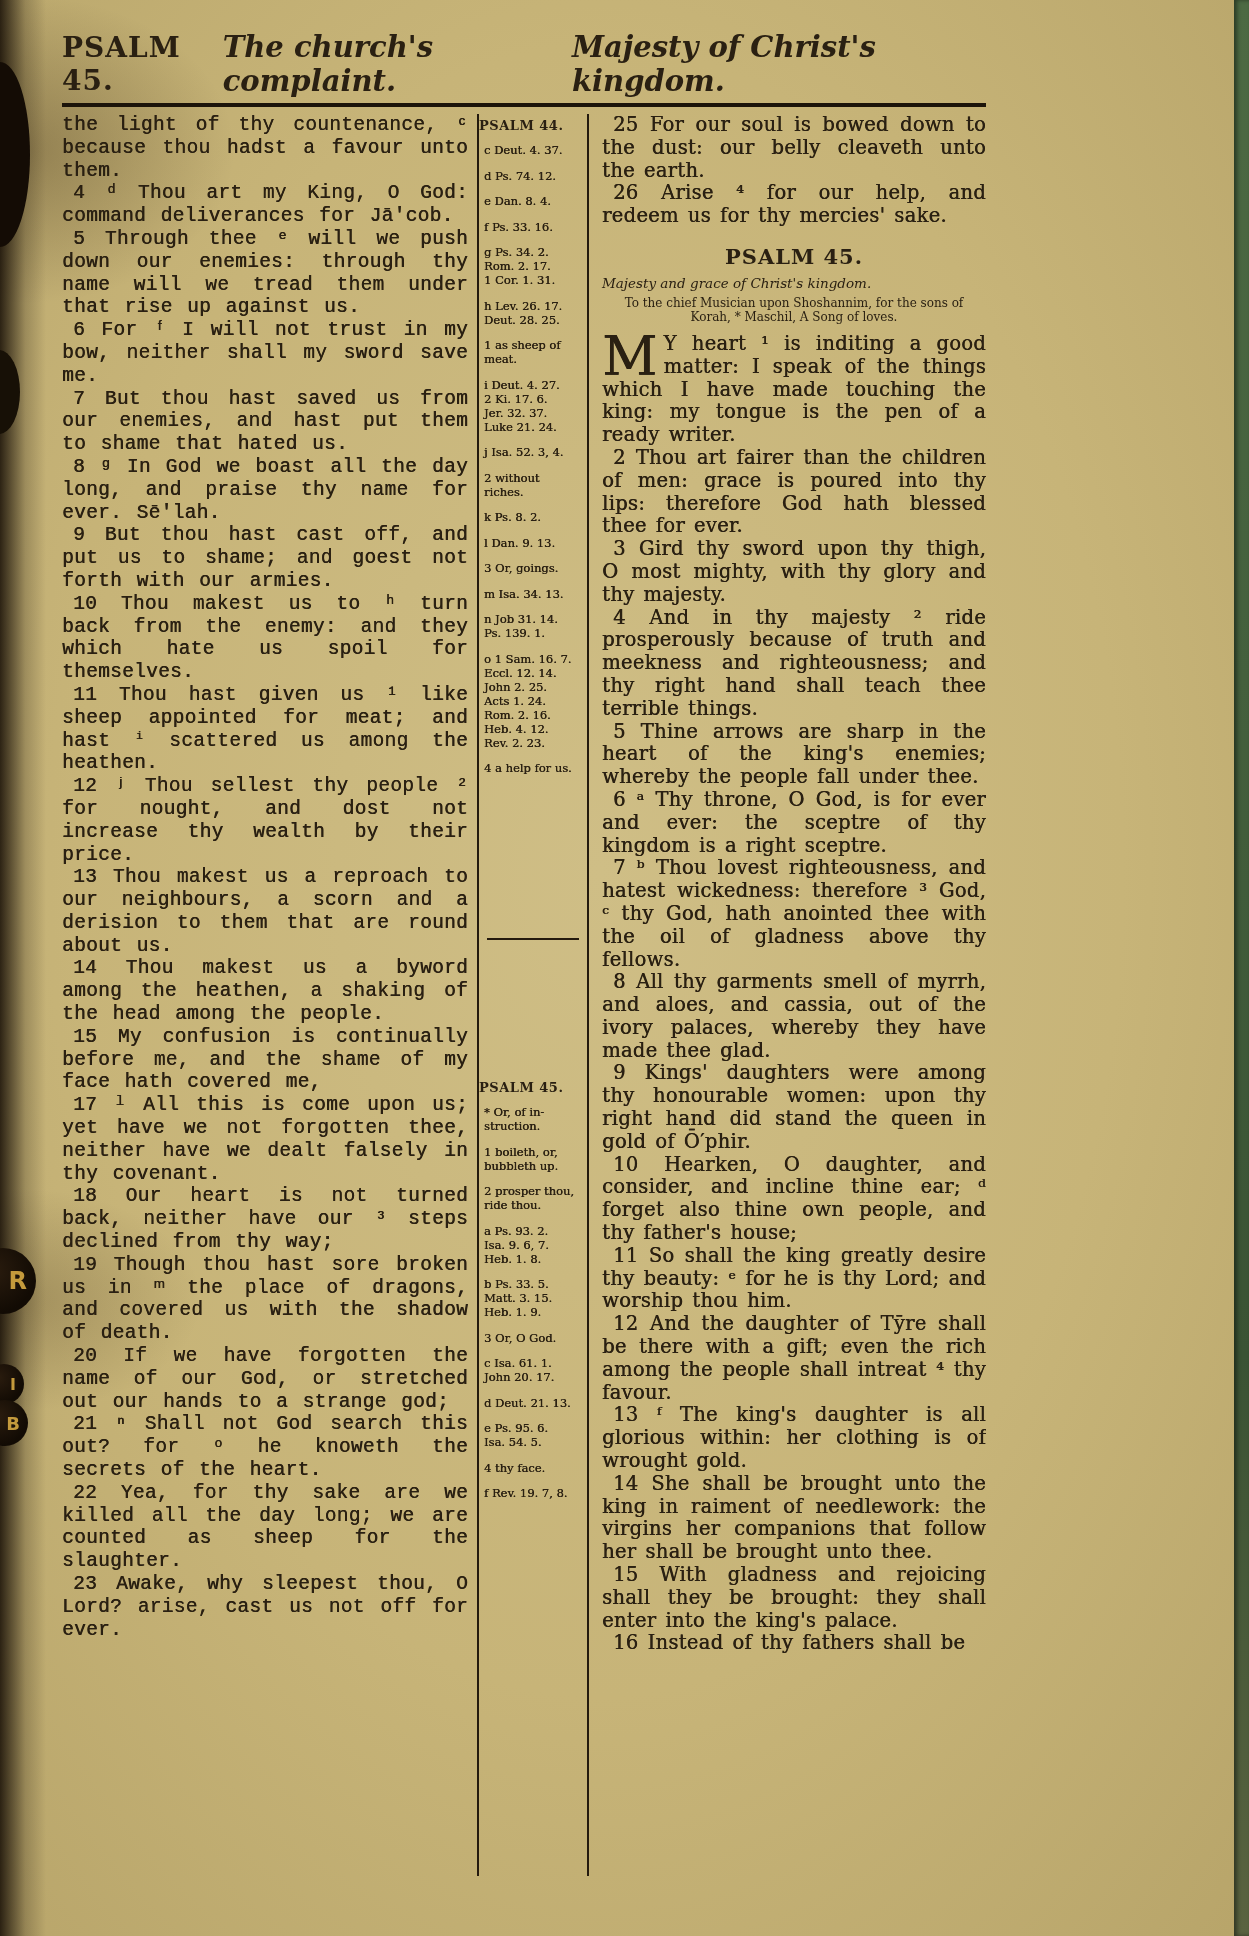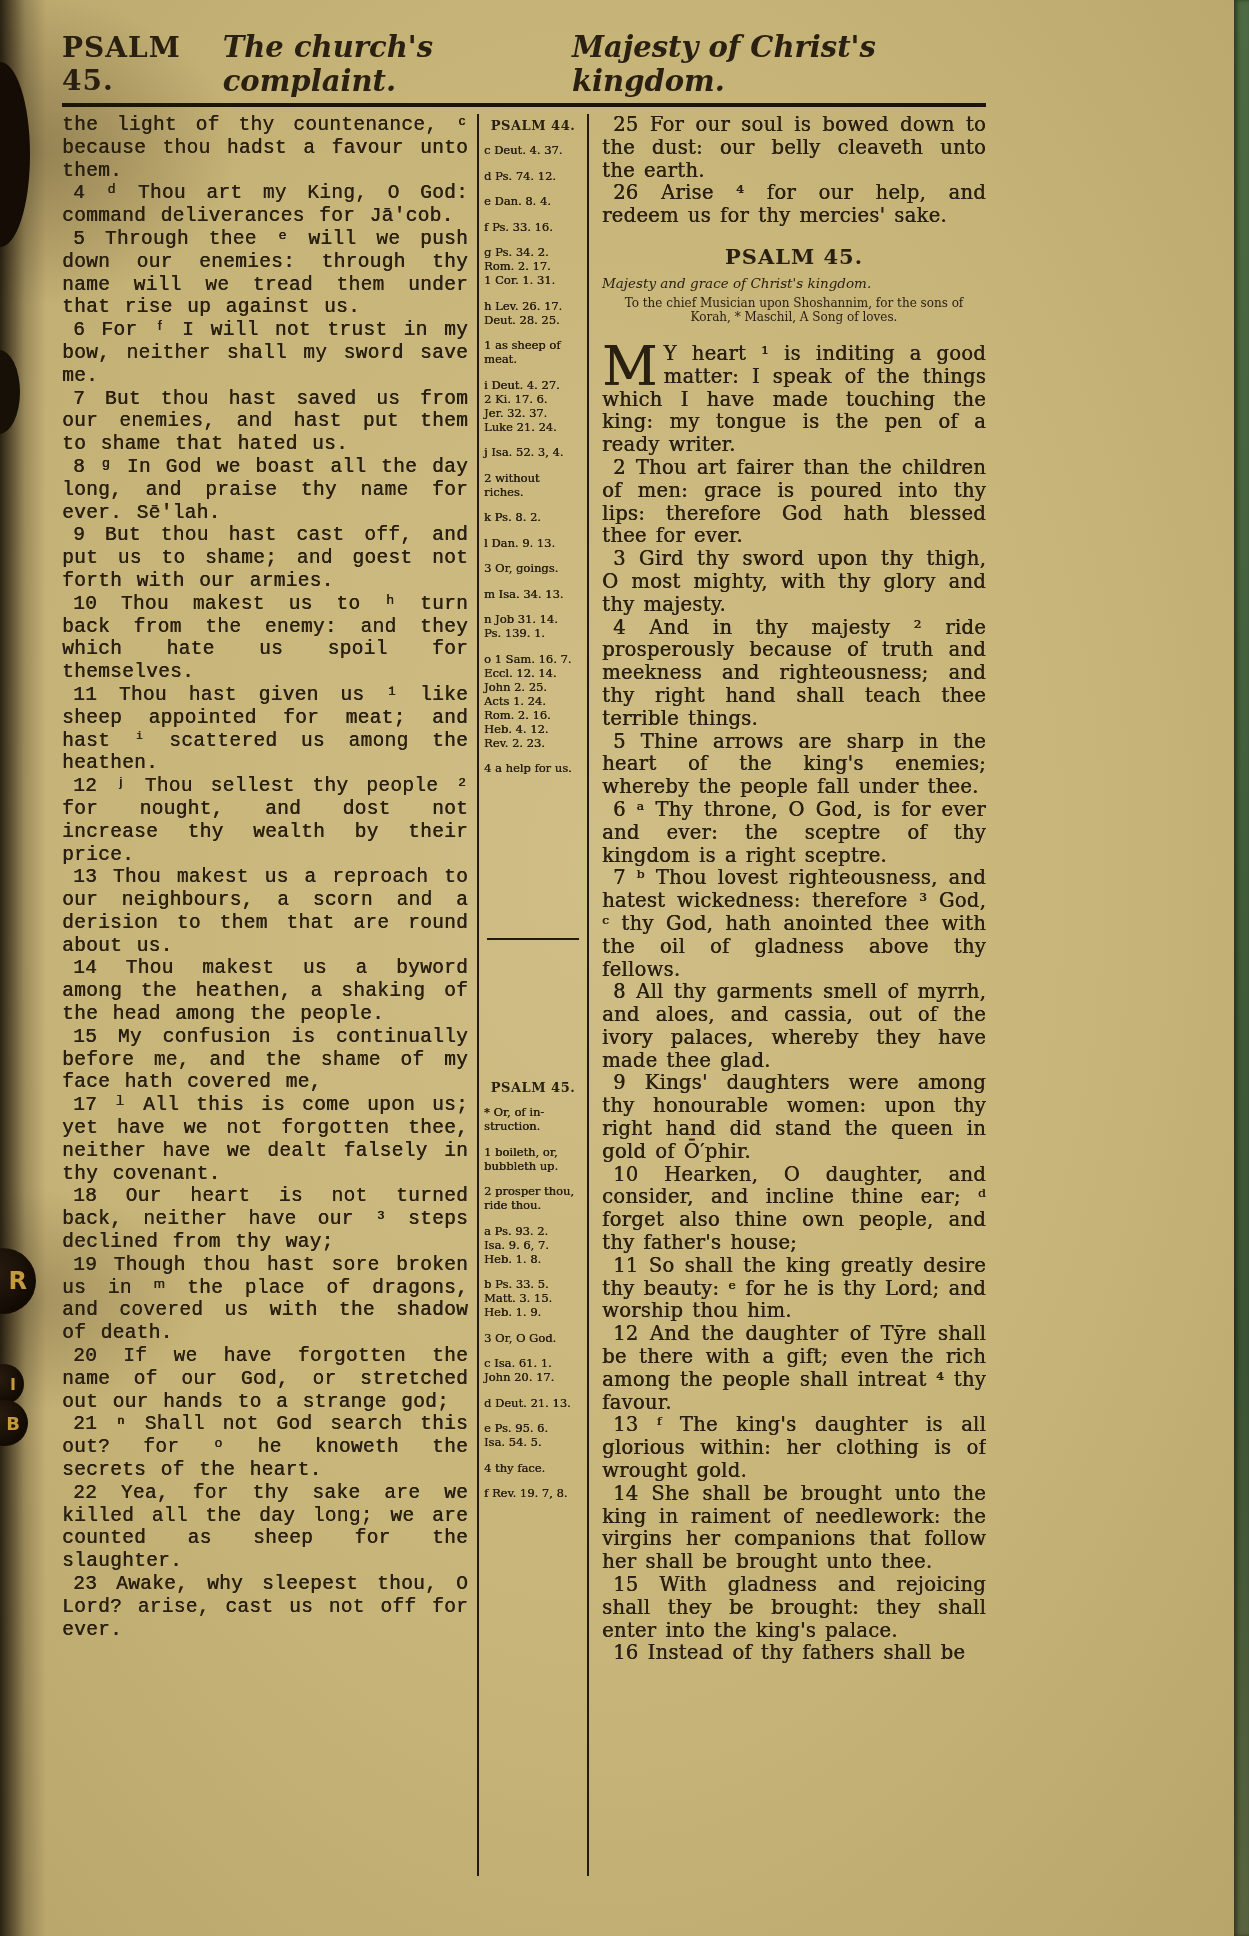--- a/index.html
+++ b/index.html
@@ -51,28 +51,28 @@
   .verse{margin:0;text-align:justify;text-indent:11px;
     font-size:19.5px;line-height:22.8px;letter-spacing:0.3px;word-spacing:2.5px;
     text-shadow:0.4px 0 0 currentColor;}
   .col-left .verse:first-of-type{text-indent:0;}
 
   
   .refs{position:absolute;left:0;right:0;}
   .refs-44{top:4px;}
   .refs-45{top:966px;}
   .mid-rule{position:absolute;top:824px;left:8px;right:8px;border-top:2px solid #241a0e;}
-  .ref-head{text-align:center;font-size:13px;font-weight:bold;letter-spacing:0.5px;margin-bottom:10px;}
+  .ref-head{font-size:13px;font-weight:bold;letter-spacing:0.5px;margin-bottom:10px;}
   .ref{font-size:11.5px;line-height:14px;margin-bottom:11.5px;padding:0 5px;
     white-space:pre-line;text-shadow:0.3px 0 0 currentColor;}
 
   
   .psalm-title{text-align:center;font-size:21px;font-weight:bold;letter-spacing:1px;margin:16px 0 6px;}
   .psalm-subtitle{font-style:italic;font-size:13.5px;margin-bottom:5px;}
-  .psalm-inscription{text-align:center;font-size:12px;line-height:14.5px;margin-bottom:18px;padding:0 2px;}
+  .psalm-inscription{text-align:center;font-size:12px;line-height:14.5px;margin-bottom:8px;padding:0 2px;}
 
   .dropcap{text-indent:0;}
   .dropcap::first-letter{float:left;font-size:54px;line-height:42px;padding:3px 6px 0 0;}
 
   .page-number{position:absolute;left:232px;top:1948px;font-size:17px;letter-spacing:1px;
     text-shadow:0.4px 0 0 currentColor;}
 </style>
 </head>
 <body>
 

